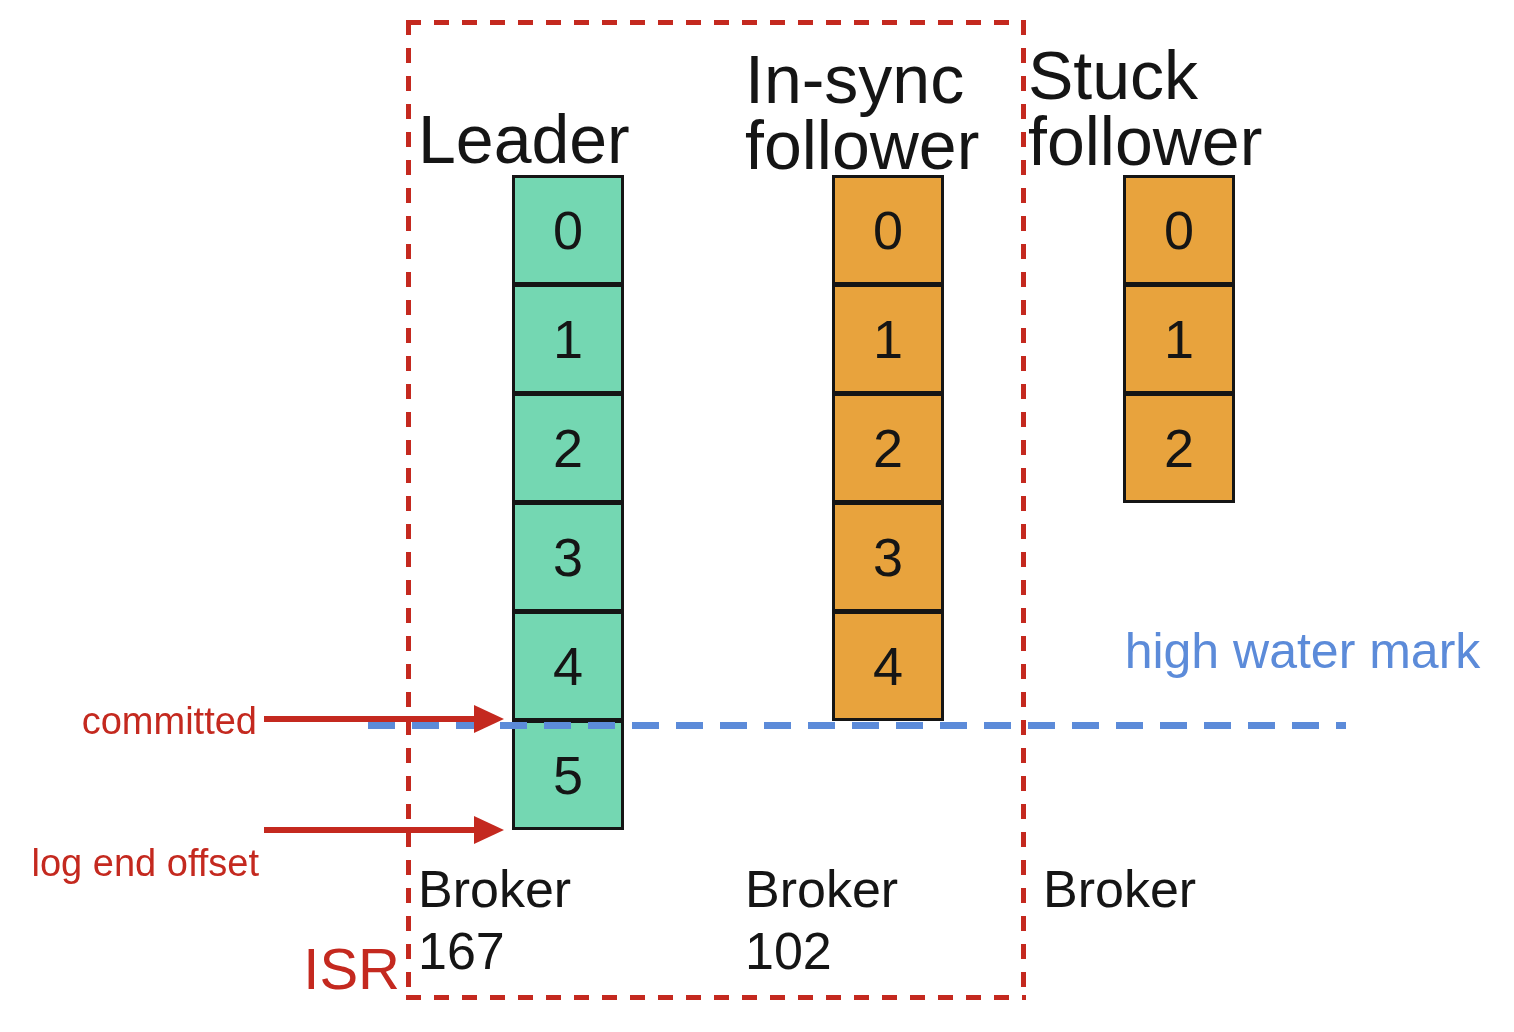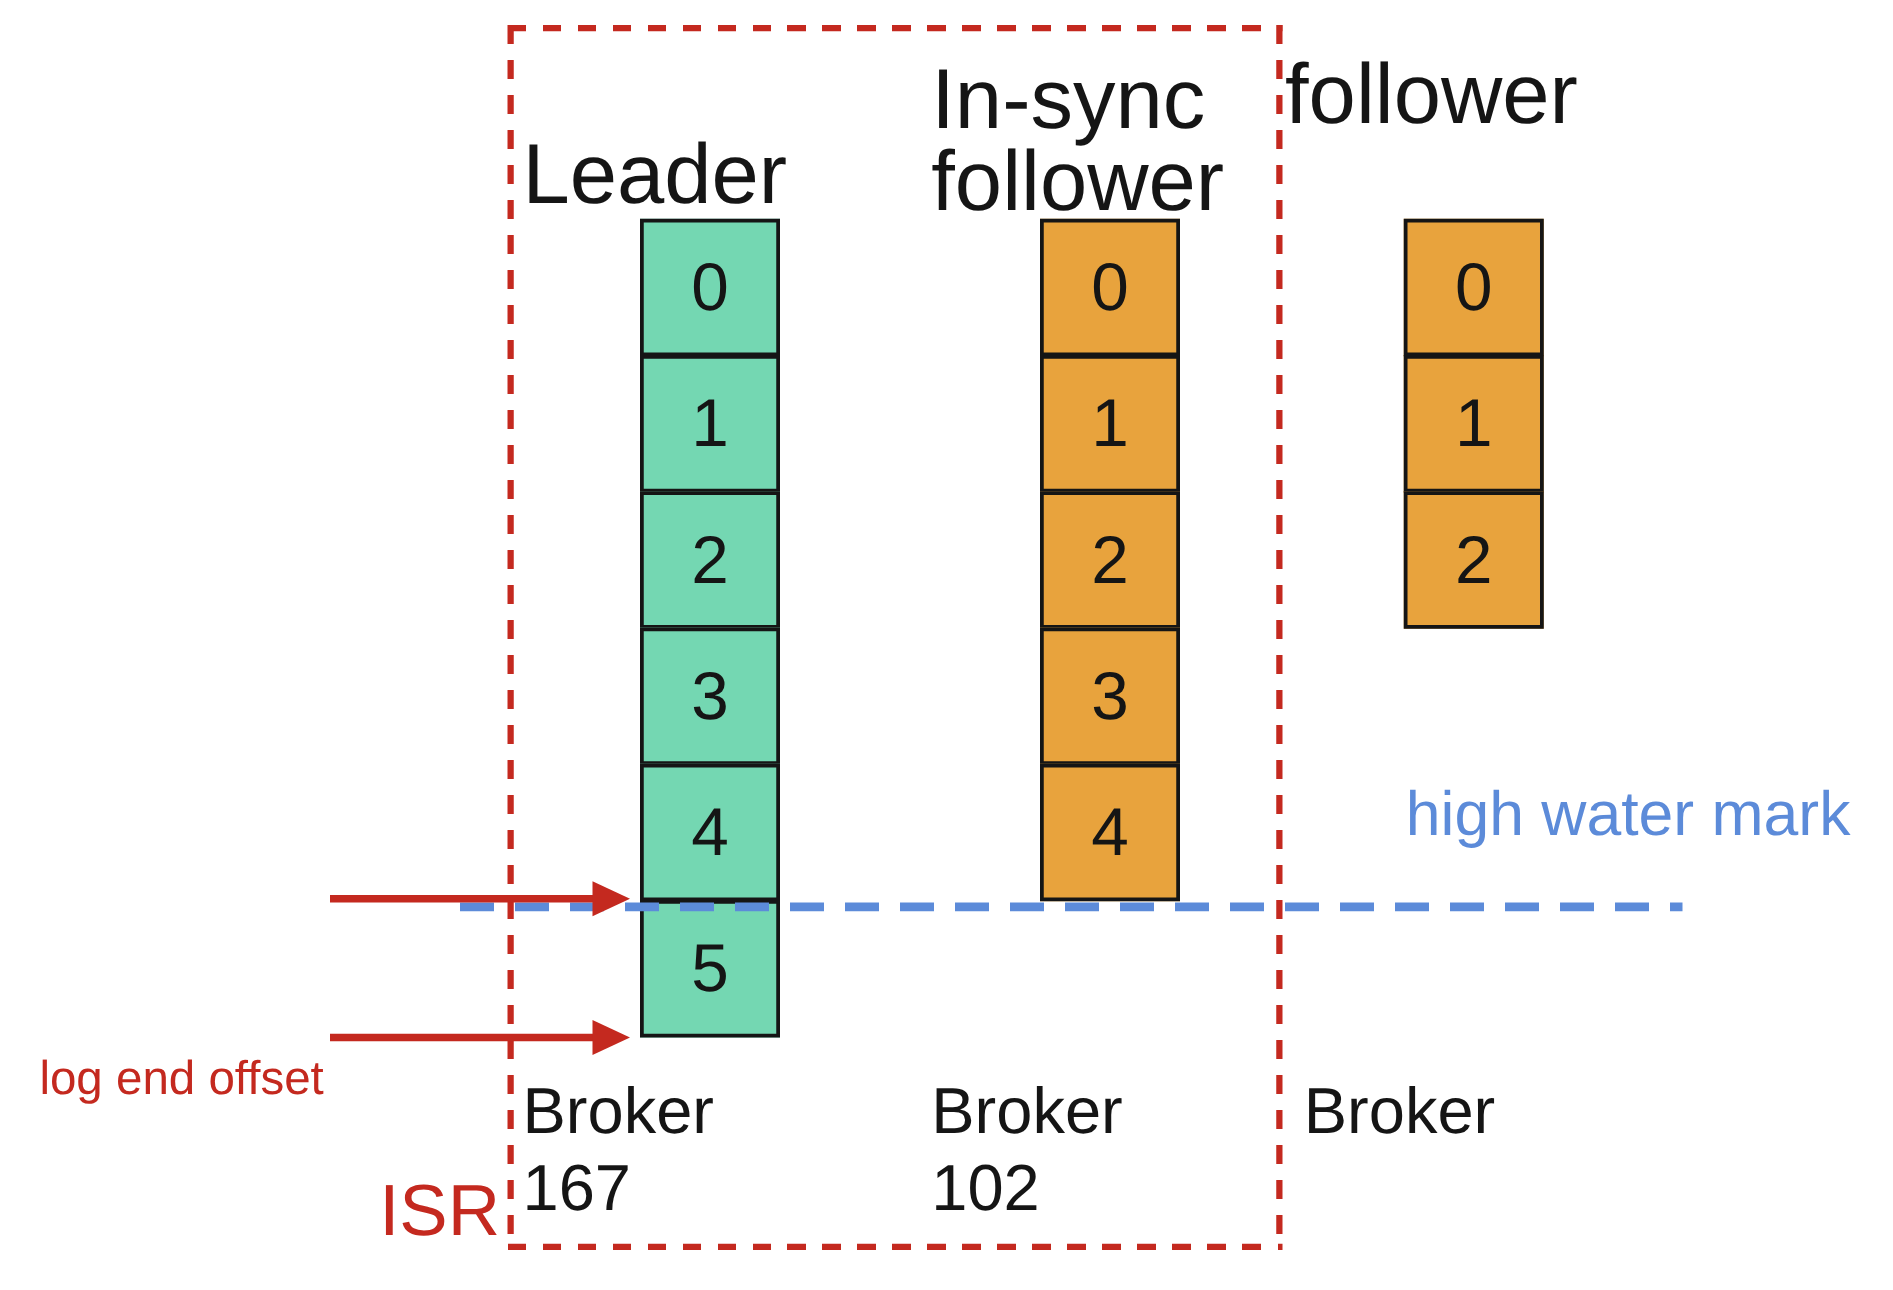--- a/index.html
+++ b/index.html
@@ -82,20 +82,21 @@
   </div>
 
   <div id="title-leader" class="col-title">
     <span class="tline">Leader</span>
   </div>
   <div id="title-insync" class="col-title">
     <span class="tline">In-sync</span>
     <span class="tline">follower</span>
   </div>
   <div id="title-stuck" class="col-title">
+    <span class="tline">Stuck</span>
     <span class="tline">follower</span>
   </div>
 
   <div id="col-leader" class="column">
       <div class="cell fill-teal">0</div>
       <div class="cell fill-teal">1</div>
       <div class="cell fill-teal">2</div>
       <div class="cell fill-teal">3</div>
       <div class="cell fill-teal">4</div>
       <div class="cell fill-teal">5</div>
@@ -109,20 +110,21 @@
     </div>
   <div id="col-stuck" class="column">
       <div class="cell fill-orange">0</div>
       <div class="cell fill-orange">1</div>
       <div class="cell fill-orange">2</div>
     </div>
 
   <div id="hwm-line"></div>
   <div id="hwm-label">high water mark</div>
 
+  <div id="committed-label" class="red-note">committed</div>
   <div id="committed-arrow" class="arrow">
     <div class="shaft"></div>
     <div class="head"></div>
   </div>
 
   <div id="leo-label" class="red-note">log end offset</div>
   <div id="leo-arrow" class="arrow">
     <div class="shaft"></div>
     <div class="head"></div>
   </div>

